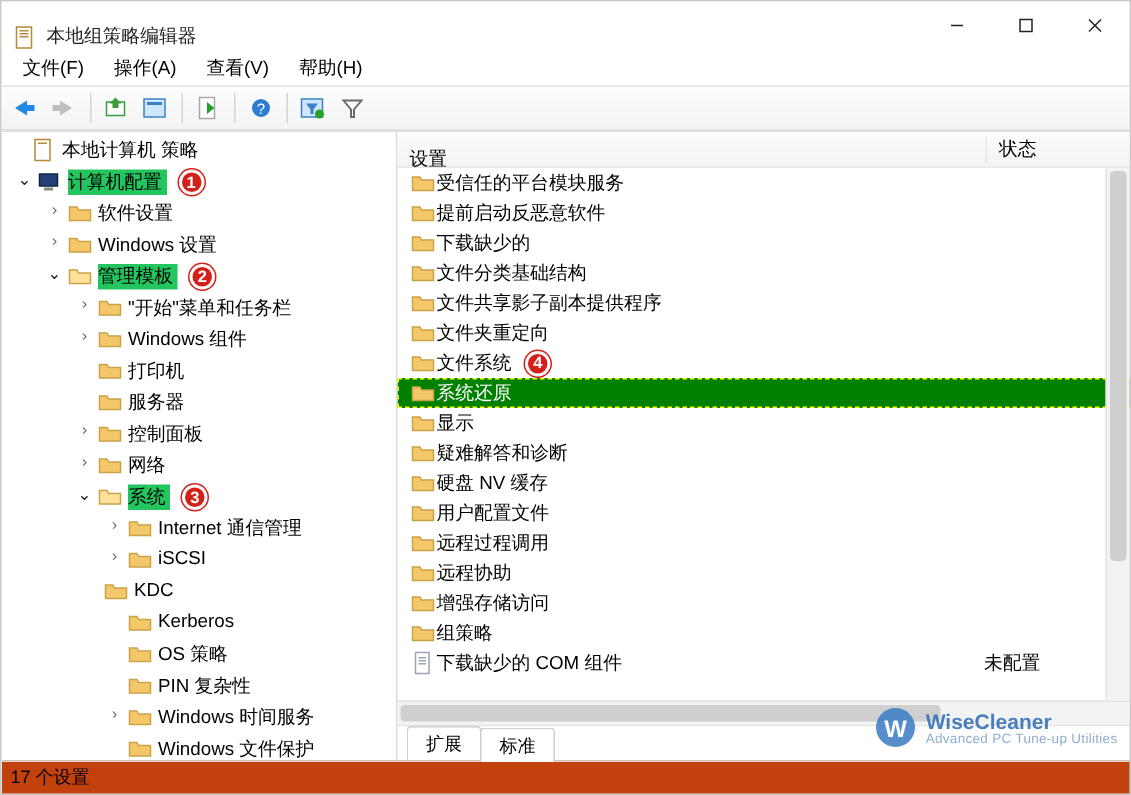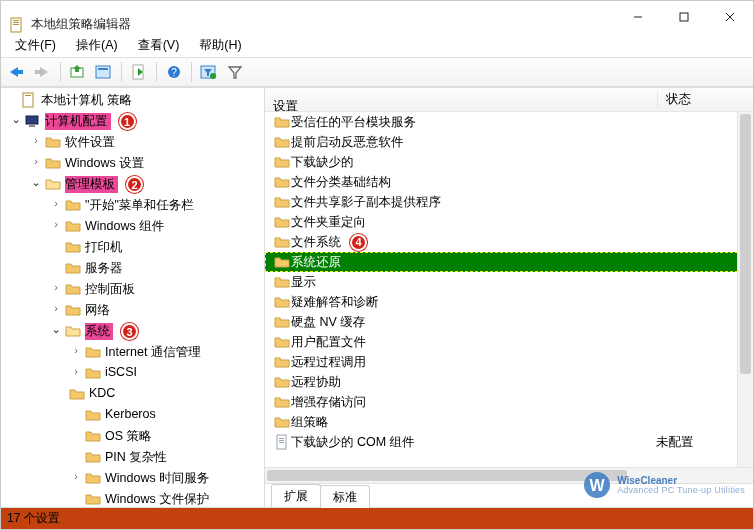--- a/index.html
+++ b/index.html
@@ -67,33 +67,33 @@
     display:flex; align-items:center; padding:0 6px; background:#c2410c;
   }
   .tree-row {
     display:flex; align-items:flex-start; height:21px; padding-right:4px;
     white-space:nowrap;
   }
   .tree-row .chev { width:14px; text-align:center; color:#6a6a6a; font-size:11px; }
   .tree-row .chev.open { color:#222; }
   .tree-row .fld { width:16px; height:16px; margin:0 4px 0 2px; }
   .tree-row .lbl { font-size:12.5px; }
-  .hl { background:#ec4899; padding:0 3px 0 0; }
+  .hl { background:#22c55e; padding:0 3px 0 0; }
   .marker {
     width:17px; height:17px; border-radius:50%; background:#d32119; color:#fff;
     font-size:11px; font-weight:bold; display:inline-flex; align-items:center;
     justify-content:center; margin-left:8px; border:2px solid #fff; box-shadow:0 0 0 1px #d32119;
   }
   .folder-icon, .doc-icon { width:16px; height:16px; }
   .watermark {
     position:absolute; right:8px; bottom:30px; display:flex; align-items:center;
     gap:6px; opacity:.85; pointer-events:none;
   }
   .watermark .wm-text { display:flex; flex-direction:column; line-height:1; }
-  .watermark .wm-a { font-size:10px; font-weight:bold; color:#2a6bb5; }
+  .watermark .wm-a { font-size:14px; font-weight:bold; color:#2a6bb5; }
   .watermark .wm-b { font-size:9px; color:#7ca1c9; letter-spacing:.2px; }
   .scroll-y-fake { position:absolute; right:0; top:0; bottom:0; width:16px; background:#f3f3f3; border-left:1px solid #e3e3e3; }
   .scroll-y-fake .thumb { position:absolute; left:2px; right:2px; top:2px; height:260px; background:#cfcfcf; border-radius:3px; }
   .scroll-x-fake { height:16px; background:#f3f3f3; border-top:1px solid #e3e3e3; position:relative; }
   .scroll-x-fake .thumb { position:absolute; top:2px; bottom:2px; left:2px; width:360px; background:#cfcfcf; border-radius:3px; }
 </style>
 </head>
 <body>
 
 <div class="window">

